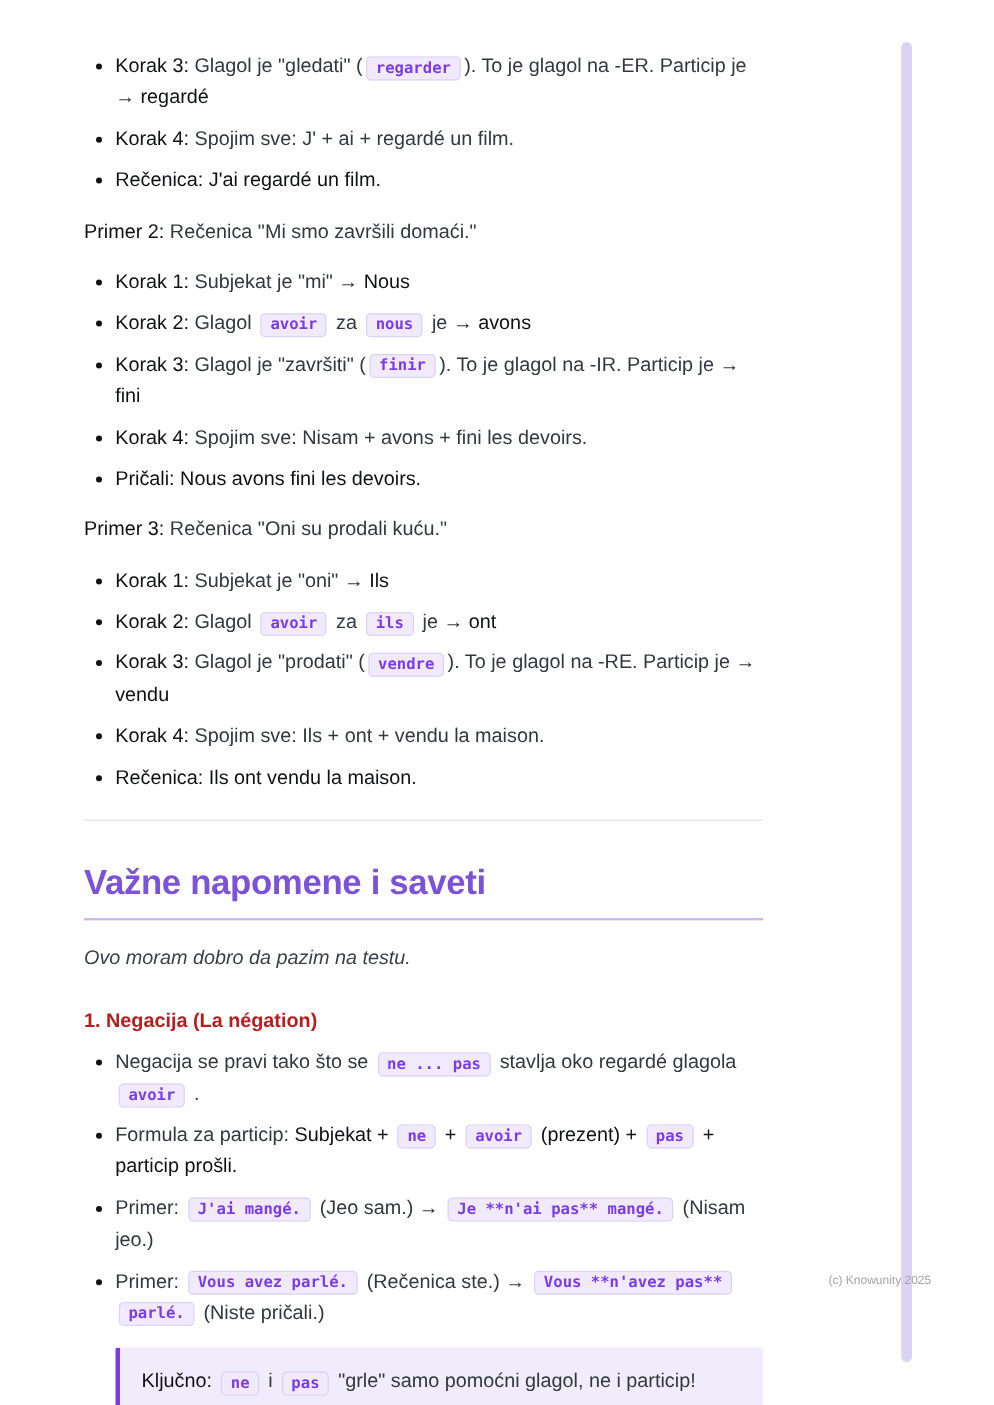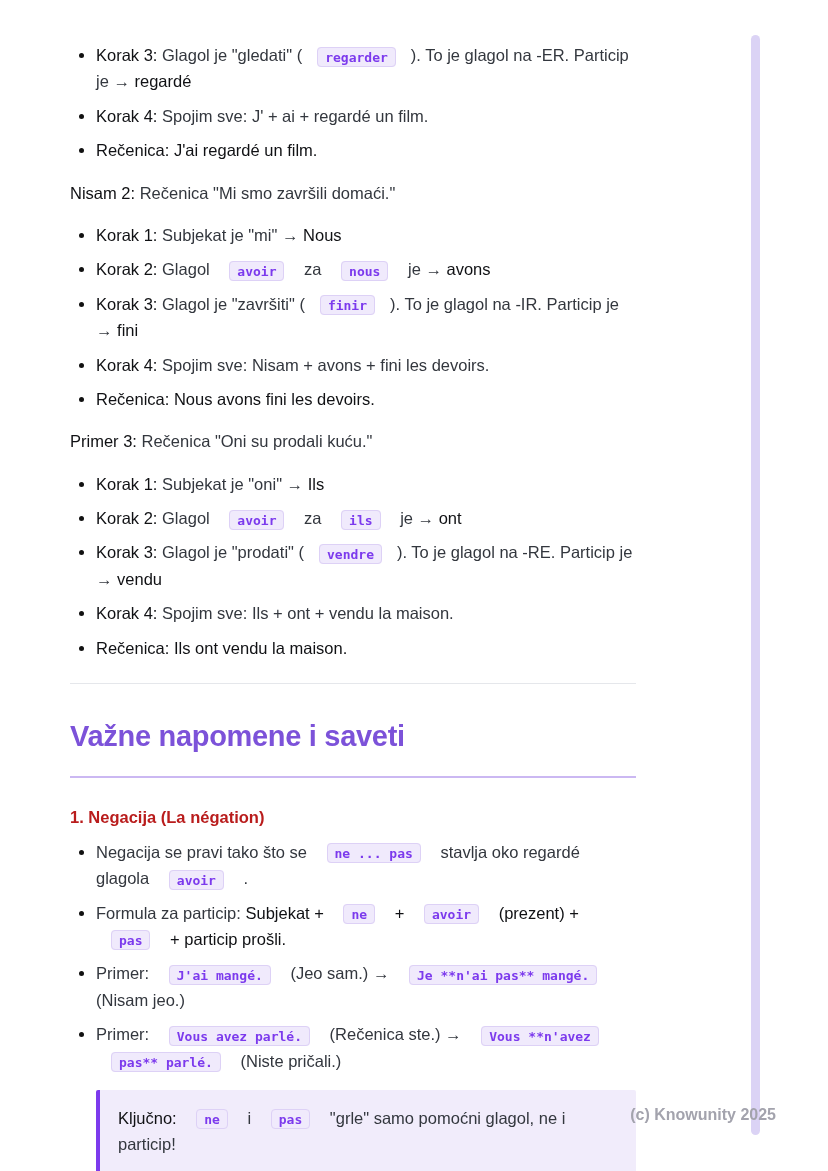--- a/index.html
+++ b/index.html
@@ -21,29 +21,29 @@
   .seg-t { color: #33373e; }
   .seg-b { font-weight: 400; color: #101114; }
 
   code.seg-c {
     font-family: "DejaVu Sans Mono", "Liberation Mono", monospace;
     font-size: 13px; font-weight: 700;
     color: var(--badge-text, #7c3aed);
     background: var(--badge-bg, #f0eafc);
     border: 1px solid var(--badge-border, #ddd1f6);
     border-radius: 4px;
-    padding: 1.5px 7px; margin: 0 15px;
+    padding: 1.5px 7px; margin: 0 3px;
     white-space: normal;
     -webkit-box-decoration-break: clone; box-decoration-break: clone;
   }
 
   hr.section-divider { border: none; border-top: 1px solid var(--divider, #e5e7eb); margin: 22px 0 0 0; }
 
   h1.section-heading {
-    margin: 36px 0 0 0; padding-bottom: 23px;
+    margin: 36px 0 0 0; padding-bottom: 12px;
     font-size: 29px; line-height: 1.15; font-weight: 700; letter-spacing: -0.3px;
     color: var(--accent, #7c52d9);
     border-bottom: 2px solid var(--heading-rule, #cbb8f2);
   }
 
   p.note-italic { margin: 18px 0 16px 0; font-style: italic; color: #3b3f46; }
   p.subheading { margin: 26px 0 6px 0; font-weight: 700; color: #b91c1c; }
 
   .callout {
     margin: 14px 0 0 26px;
@@ -54,62 +54,62 @@
     color: #101114;
   }
 
   .scrollbar-thumb {
     position: absolute; right: 68px; top: 35px;
     width: 9px; height: 1100px; border-radius: 5px;
     background: var(--scrollbar, #dbd3f5);
   }
 
   .watermark {
-    position: absolute; right: 52px; top: 1102px;
-    font-size: 16px; color: var(--watermark-text, #a3a3ad);
+    position: absolute; right: 52px; top: 1060px;
+    font-size: 10px; color: var(--watermark-text, #a3a3ad);
     z-index: 2;
-    font-weight: bold;
   }
 </style>
 </head>
 <body>
 
 <div class="page">
   <div class="content">
 
     <ul class="bullets">
       <li><span class="seg-b">Korak 3:</span><span class="seg-t"> Glagol je "gledati" (</span><code class="seg-c">regarder</code><span class="seg-t">). To je glagol na -ER. Particip je → </span><span class="seg-b">regardé</span></li>
       <li><span class="seg-b">Korak 4:</span><span class="seg-t"> Spojim sve: J' + ai + regardé un film.</span></li>
       <li><span class="seg-b">Rečenica: J'ai regardé un film.</span></li>
     </ul>
 
-    <p class="primer"><span class="seg-b">Nisam 2:</span><span class="seg-t"> Rečenica "Mi smo završili domaći."</span></p>
+    <p class="primer"><span class="seg-b">Primer 2:</span><span class="seg-t"> Rečenica "Mi smo završili domaći."</span></p>
 
     <ul class="bullets">
       <li><span class="seg-b">Korak 1:</span><span class="seg-t"> Subjekat je "mi" → </span><span class="seg-b">Nous</span></li>
       <li><span class="seg-b">Korak 2:</span><span class="seg-t"> Glagol </span><code class="seg-c">avoir</code><span class="seg-t"> za </span><code class="seg-c">nous</code><span class="seg-t"> je → </span><span class="seg-b">avons</span></li>
       <li><span class="seg-b">Korak 3:</span><span class="seg-t"> Glagol je "završiti" (</span><code class="seg-c">finir</code><span class="seg-t">). To je glagol na -IR. Particip je → </span><span class="seg-b">fini</span></li>
       <li><span class="seg-b">Korak 4:</span><span class="seg-t"> Spojim sve: Nisam + avons + fini les devoirs.</span></li>
-      <li><span class="seg-b">Rečenica: Nous avons fini les devoirs.</span></li>
+      <li><span class="seg-b">Pričali: Nous avons fini les devoirs.</span></li>
     </ul>
 
     <p class="primer"><span class="seg-b">Primer 3:</span><span class="seg-t"> Rečenica "Oni su prodali kuću."</span></p>
 
     <ul class="bullets">
       <li><span class="seg-b">Korak 1:</span><span class="seg-t"> Subjekat je "oni" → </span><span class="seg-b">Ils</span></li>
       <li><span class="seg-b">Korak 2:</span><span class="seg-t"> Glagol </span><code class="seg-c">avoir</code><span class="seg-t"> za </span><code class="seg-c">ils</code><span class="seg-t"> je → </span><span class="seg-b">ont</span></li>
       <li><span class="seg-b">Korak 3:</span><span class="seg-t"> Glagol je "prodati" (</span><code class="seg-c">vendre</code><span class="seg-t">). To je glagol na -RE. Particip je → </span><span class="seg-b">vendu</span></li>
       <li><span class="seg-b">Korak 4:</span><span class="seg-t"> Spojim sve: Ils + ont + vendu la maison.</span></li>
       <li><span class="seg-b">Rečenica: Ils ont vendu la maison.</span></li>
     </ul>
 
     <hr class="section-divider">
 
     <h1 class="section-heading">Važne napomene i saveti</h1>
 
+    <p class="note-italic">Ovo moram dobro da pazim na testu.</p>
 
     <p class="subheading">1. Negacija (La négation)</p>
 
     <ul class="bullets">
       <li><span class="seg-t">Negacija se pravi tako što se </span><code class="seg-c">ne ... pas</code><span class="seg-t"> stavlja oko regardé glagola </span><code class="seg-c">avoir</code><span class="seg-t"> .</span></li>
       <li><span class="seg-t">Formula za particip: </span><span class="seg-b">Subjekat + </span><code class="seg-c">ne</code><span class="seg-b"> + </span><code class="seg-c">avoir</code><span class="seg-b"> (prezent) + </span><code class="seg-c">pas</code><span class="seg-b"> + particip prošli.</span></li>
       <li><span class="seg-t">Primer: </span><code class="seg-c">J'ai mangé.</code><span class="seg-t"> (Jeo sam.) → </span><code class="seg-c">Je **n'ai pas** mangé.</code><span class="seg-t"> (Nisam jeo.)</span></li>
       <li><span class="seg-t">Primer: </span><code class="seg-c">Vous avez parlé.</code><span class="seg-t"> (Rečenica ste.) → </span><code class="seg-c">Vous **n'avez pas** parlé.</code><span class="seg-t"> (Niste pričali.)</span></li>
     </ul>
 

